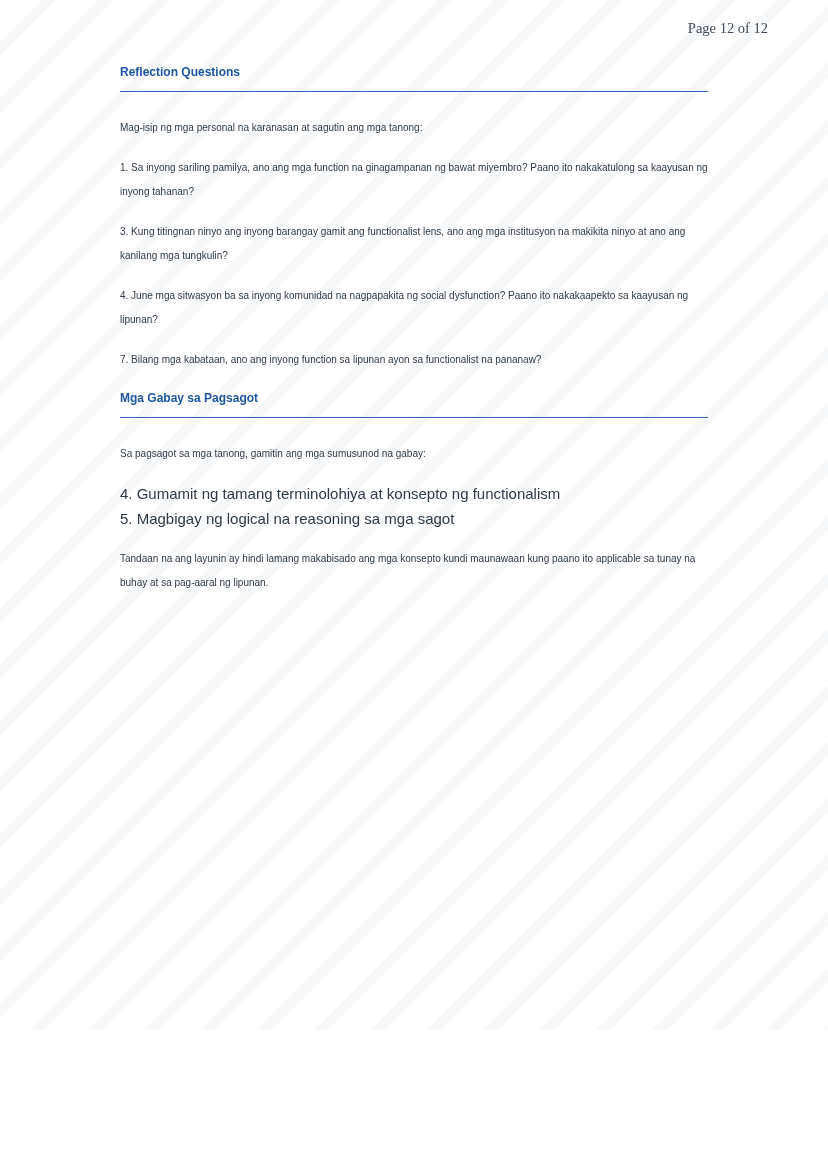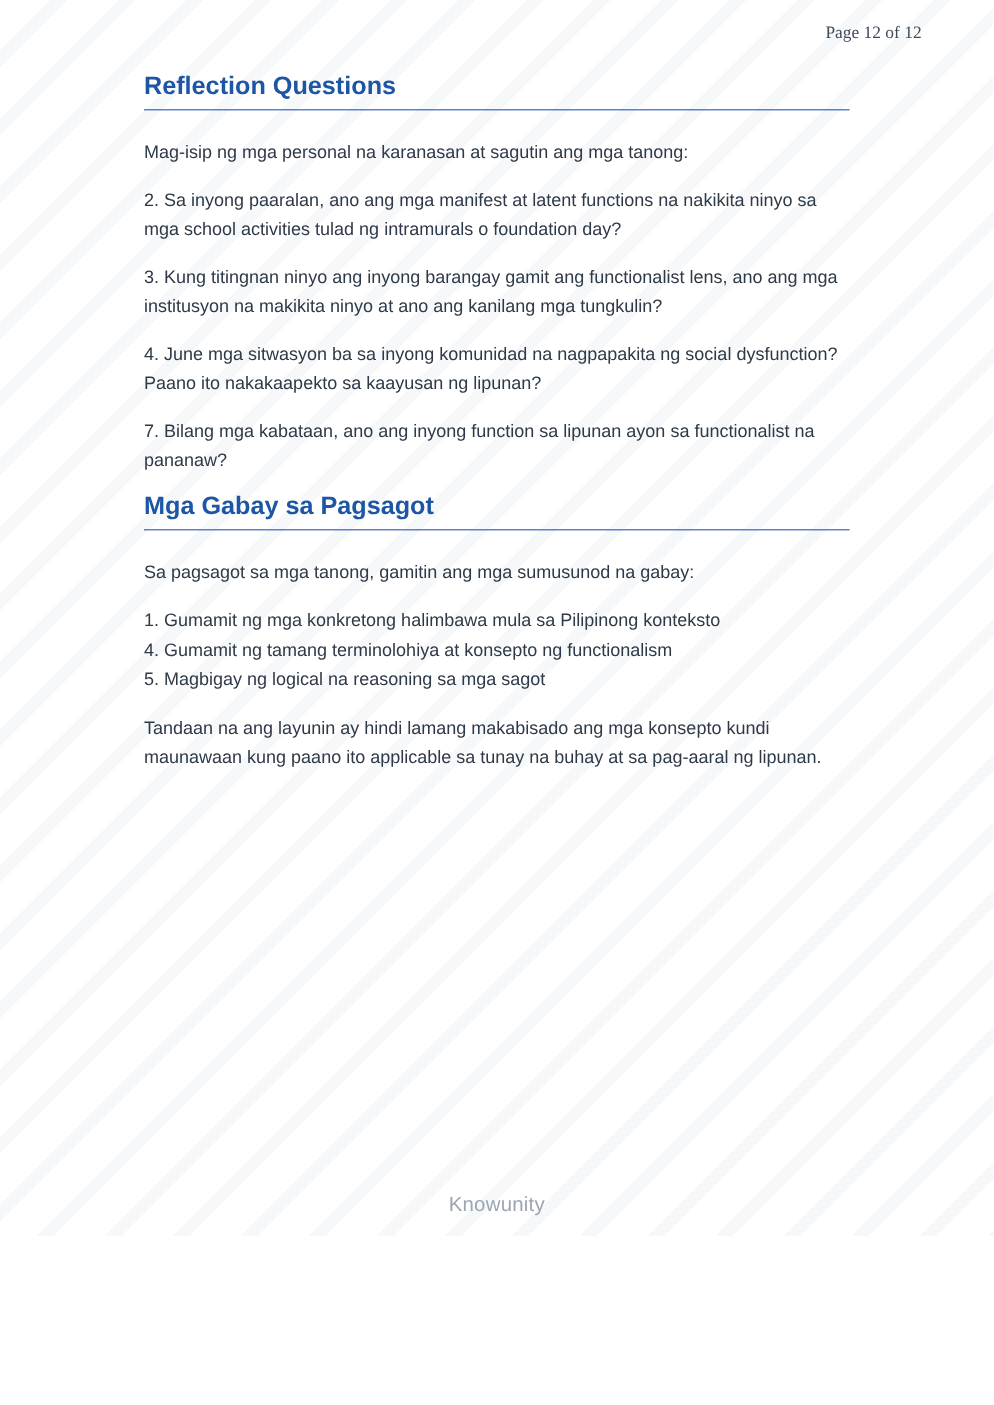--- a/index.html
+++ b/index.html
@@ -44,35 +44,35 @@
       position: absolute;
       top: 62px;
       left: 120px;
       width: 588px;
     }
 
     .doc-section + .doc-section { }
 
     .section-heading {
       margin: 0 0 9px 0;
-      font-size: 21px;
+      font-size: 12px;
       line-height: 20px;
       font-weight: 700;
       color: var(--heading-blue, #1d56a5);
     }
 
     .section-rule {
       border: 0;
       border-top: 1.5px solid var(--rule-blue, #3565c4);
       margin: 0 0 24px 0;
     }
 
     .para {
       margin: 0 0 16px 0;
-      font-size: 15px;
+      font-size: 10px;
       line-height: 24px;
       color: var(--body-text, #2e3a48);
     }
 
     .tight-list { margin: 0 0 16px 0; }
     .tight-list .line {
       margin: 0;
       font-size: 15px;
       line-height: 24.5px;
       color: var(--body-text, #2e3a48);
@@ -100,38 +100,36 @@
   <span class="page-indicator">Page 12 of 12</span>
 
   <main class="content">
 
     <section class="doc-section">
       <h2 class="section-heading">Reflection Questions</h2>
       <hr class="section-rule">
 
       <p class="para">Mag-isip ng mga personal na karanasan at sagutin ang mga tanong:</p>
 
-      <p class="para">2. Sa inyong paaralan, ano ang mga manifest at latent functions na nakikita ninyo sa mga school activities tulad ng intramurals o foundation day?</p>
+      <p class="para">1. Sa inyong sariling pamilya, ano ang mga function na ginagampanan ng bawat miyembro? Paano ito nakakatulong sa kaayusan ng inyong tahanan?</p>
       <p class="para">3. Kung titingnan ninyo ang inyong barangay gamit ang functionalist lens, ano ang mga institusyon na makikita ninyo at ano ang kanilang mga tungkulin?</p>
       <p class="para">4. June mga sitwasyon ba sa inyong komunidad na nagpapakita ng social dysfunction? Paano ito nakakaapekto sa kaayusan ng lipunan?</p>
       <p class="para">7. Bilang mga kabataan, ano ang inyong function sa lipunan ayon sa functionalist na pananaw?</p>
     </section>
 
     <section class="doc-section">
       <h2 class="section-heading">Mga Gabay sa Pagsagot</h2>
       <hr class="section-rule">
 
       <p class="para">Sa pagsagot sa mga tanong, gamitin ang mga sumusunod na gabay:</p>
 
       <div class="tight-list">
-        <p class="line">1. Gumamit ng mga konkretong halimbawa mula sa Pilipinong konteksto</p>
         <p class="line">4. Gumamit ng tamang terminolohiya at konsepto ng functionalism</p>
         <p class="line">5. Magbigay ng logical na reasoning sa mga sagot</p>
       </div>
 
       <p class="para">Tandaan na ang layunin ay hindi lamang makabisado ang mga konsepto kundi maunawaan kung paano ito applicable sa tunay na buhay at sa pag-aaral ng lipunan.</p>
     </section>
 
   </main>
 
-  <div class="brand-footer">Knowunity</div>
 
 </div>
 
 </body></html>

